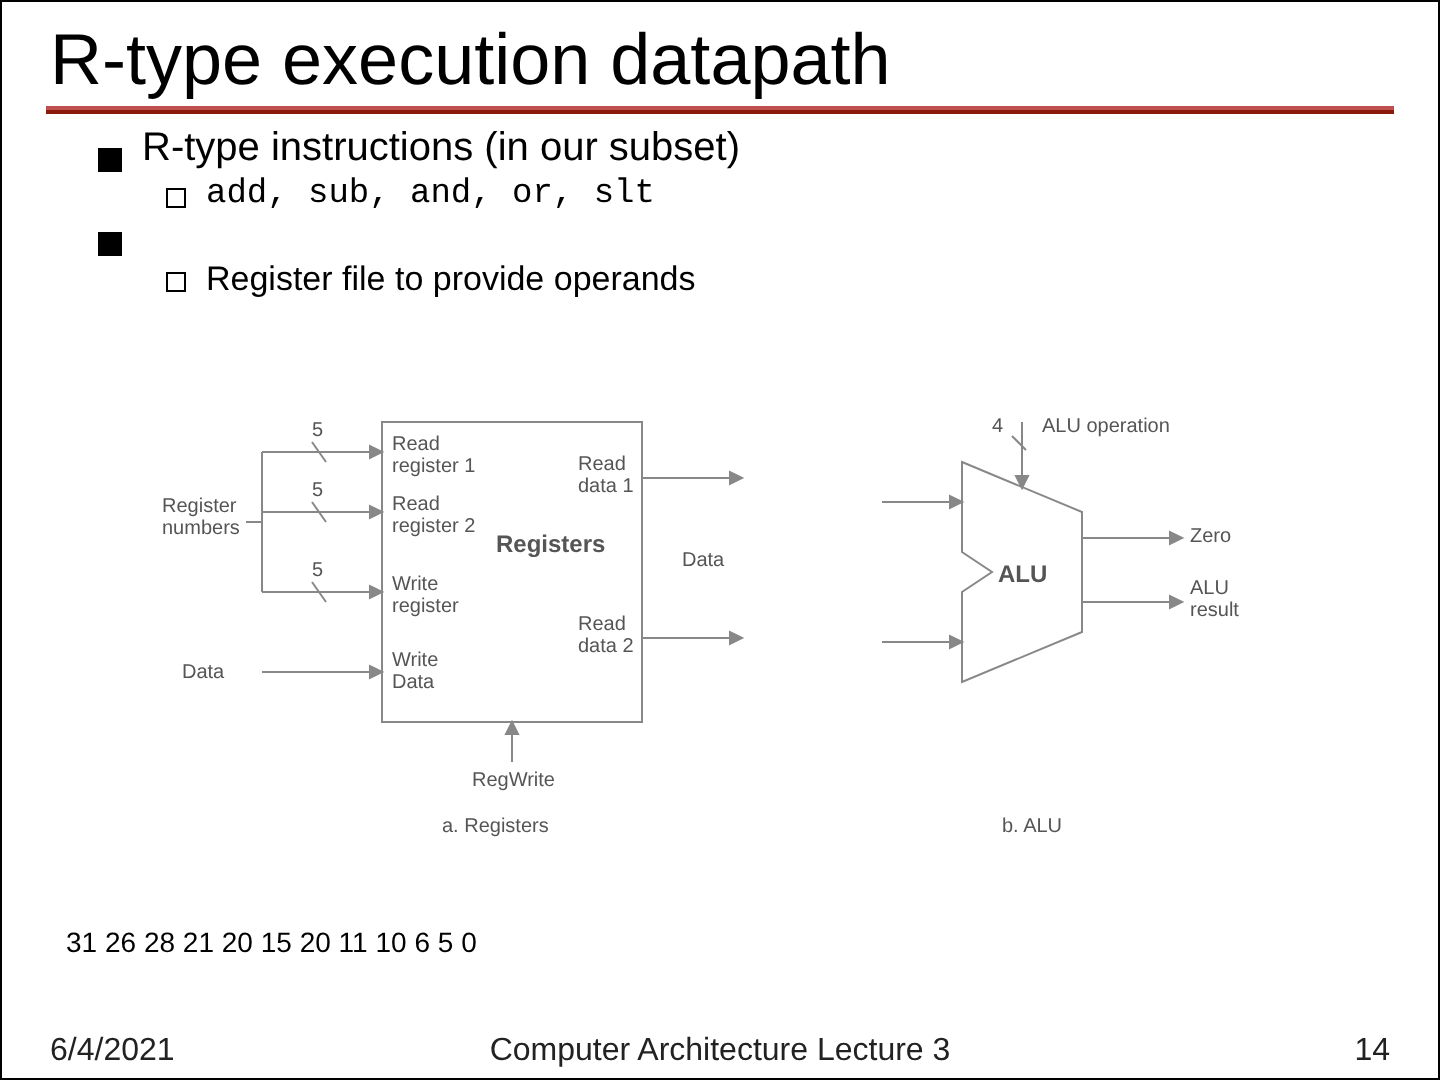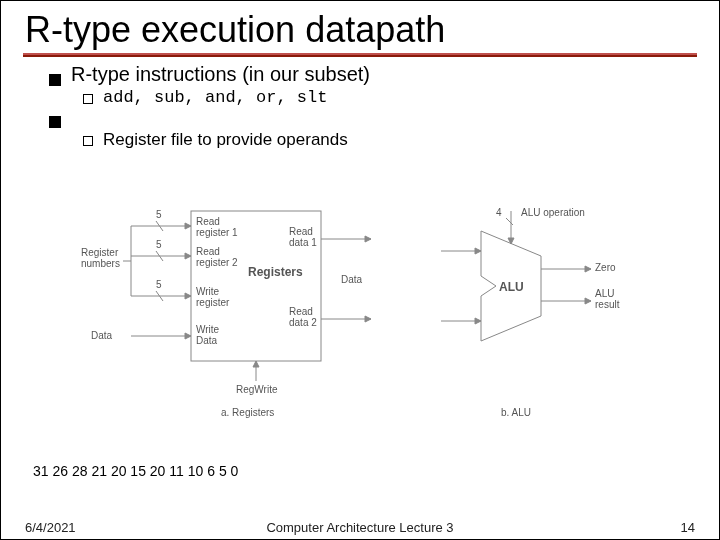--- a/index.html
+++ b/index.html
@@ -57,21 +57,21 @@
   bottom:60px;
   font-size:14px;
 }
 .fields { display:flex; border:1px solid #000; height:22px; }
 .fields div { border-right:1px solid #000; display:flex; align-items:center; justify-content:center; font-size:15px;}
 .fields div:last-child { border-right:none;}
 .footer {
   position:absolute;
   bottom:4px;
   left:0; right:0;
-  font-size:13px;
+  font-size:16px;
   display:flex;
   justify-content:space-between;
   padding:0 24px;
   color:#222;
 }
 .footer .center { position:absolute; left:0; right:0; text-align:center;}
 </style>
 </head>
 <body>
 

